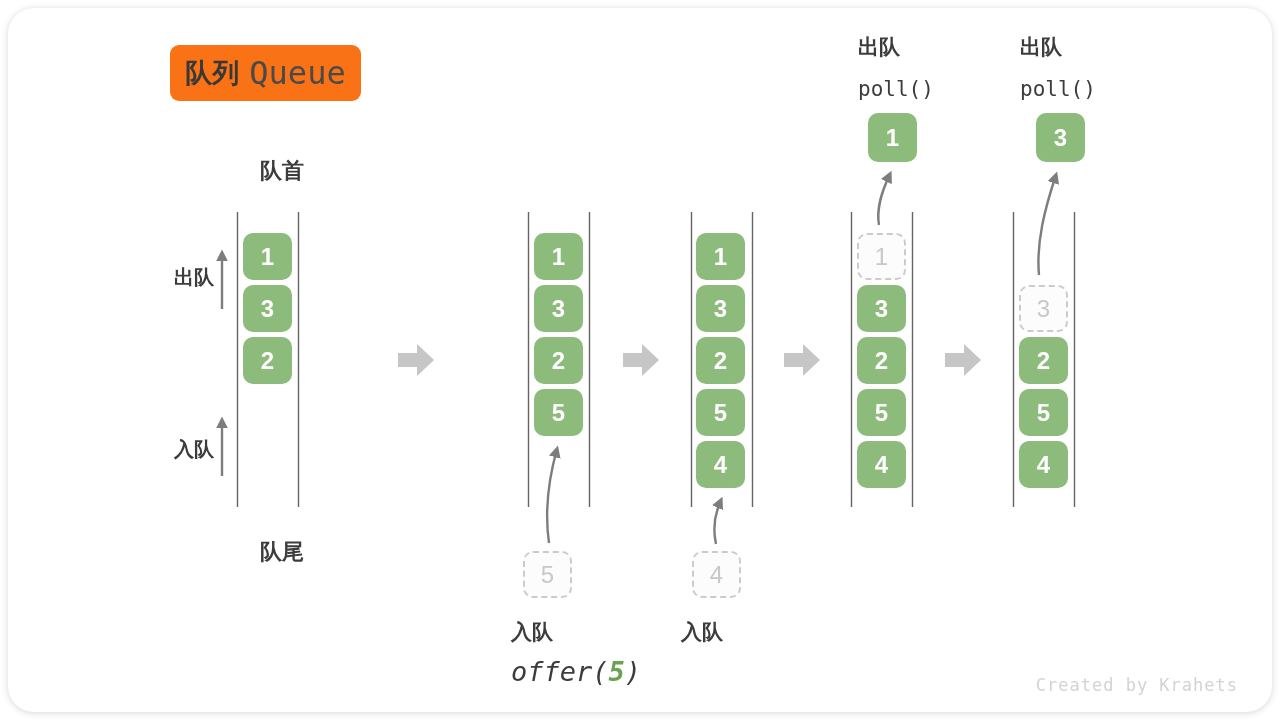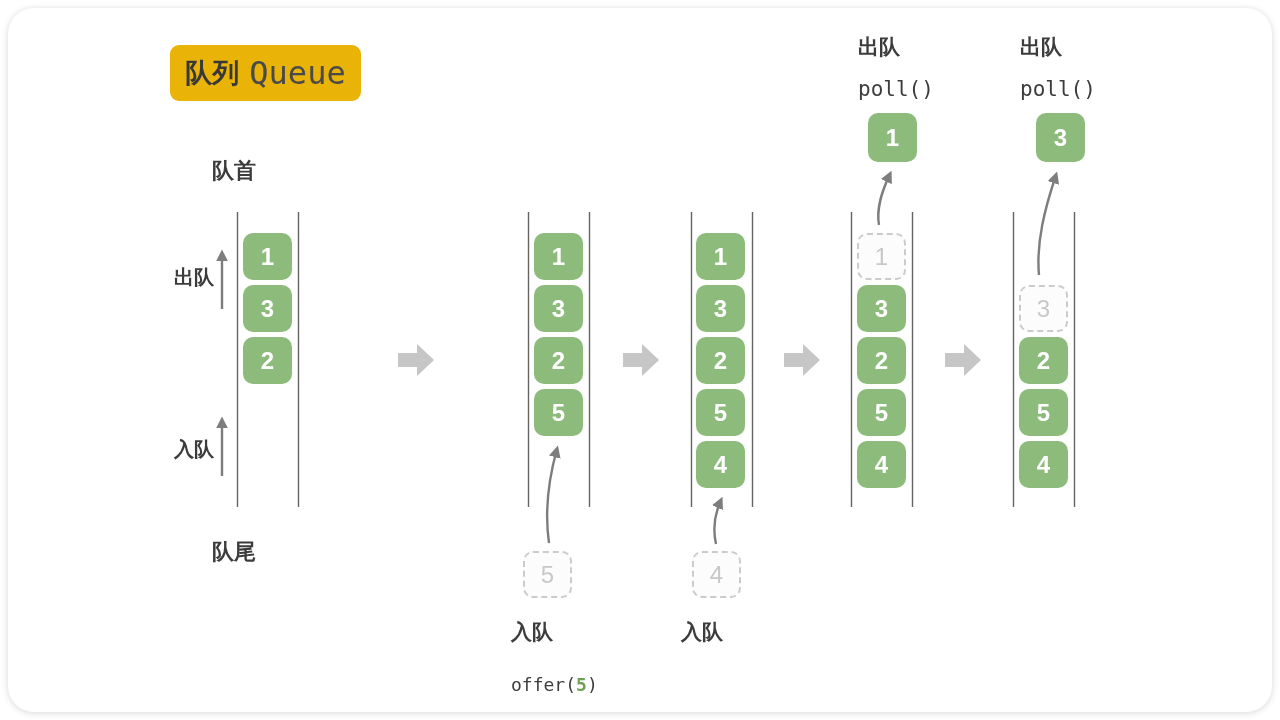--- a/index.html
+++ b/index.html
@@ -10,38 +10,38 @@
     --thin-arrow-gray:#7d7d7d;
     --text-dark:#3c3c3c;
     --watermark-gray:#d3d3d3;
   }
   *{margin:0;padding:0;box-sizing:border-box;}
   body{background:#ffffff;font-family:"Liberation Sans",sans-serif;}
   .stage{position:relative;width:1280px;height:720px;background:#ffffff;overflow:hidden;}
   .card{position:absolute;left:8px;top:8px;width:1264px;height:704px;background:#ffffff;
         border-radius:26px;box-shadow:0 1px 7px rgba(0,0,0,0.16);}
   .mono{font-family:"DejaVu Sans Mono","Liberation Mono",monospace;}
-  .badge{position:absolute;left:170px;top:45px;width:191px;height:56px;background:#eab308;
+  .badge{position:absolute;left:170px;top:45px;width:191px;height:56px;background:#f97316;
          border-radius:9px;display:flex;align-items:center;justify-content:center;gap:10px;}
   .badge-zh{font-size:27px;font-weight:700;color:#383838;}
   .badge-en{font-size:32px;color:#4a4a4a;}
   .zh-lbl{position:absolute;font-weight:700;color:var(--text-dark);}
-  .lbl-front,.lbl-rear{left:212px;width:100px;font-size:22px;}
+  .lbl-front,.lbl-rear{left:232px;width:100px;text-align:center;font-size:22px;}
   .lbl-deq,.lbl-enq{left:148px;width:66px;text-align:right;font-size:20px;}
   .overlay{position:absolute;left:0;top:0;pointer-events:none;}
   .qbox{position:absolute;width:49px;height:47px;border-radius:10px;background:var(--box-green);
         color:#ffffff;font-size:24px;font-weight:700;display:flex;align-items:center;justify-content:center;}
   .qbox.dashed{background:#fcfcfc;border:2px dashed var(--dashed-gray);color:#c8c8c8;font-weight:400;}
   .qbox.polled{width:49px;height:49px;}
   .poll-lbl{position:absolute;width:130px;}
   .poll-zh{font-size:21px;font-weight:700;color:var(--text-dark);}
   .poll-code{font-size:21px;color:var(--text-dark);margin-top:16px;}
   .op-lbl{position:absolute;width:170px;}
   .op-zh{font-size:21px;font-weight:700;color:var(--text-dark);}
-  .op-code{font-size:18px;color:var(--text-dark);margin-top:28px;}
+  .op-code{font-size:27px;color:var(--text-dark);margin-top:10px;font-style:italic;}
   .op-code .arg{color:var(--code-green);font-weight:700;}
   .watermark{position:absolute;right:42px;top:675px;font-size:17px;color:var(--watermark-gray);letter-spacing:1px;}
 </style>
 </head>
 <body>
 
 <div class="stage">
   <div class="card"></div>
 
   <div class="badge">
@@ -131,13 +131,14 @@
   </div>
 
   <div class="op-lbl" style="left:511px;top:618px;">
     <div class="op-zh">入队</div>
     <div class="op-code mono"><span>offer(</span><span class="arg">5</span><span>)</span></div>
   </div>
   <div class="op-lbl" style="left:681px;top:618px;">
     <div class="op-zh">入队</div>
   </div>
 
+  <div class="watermark mono">Created by Krahets</div>
 </div>
 
 </body></html>

